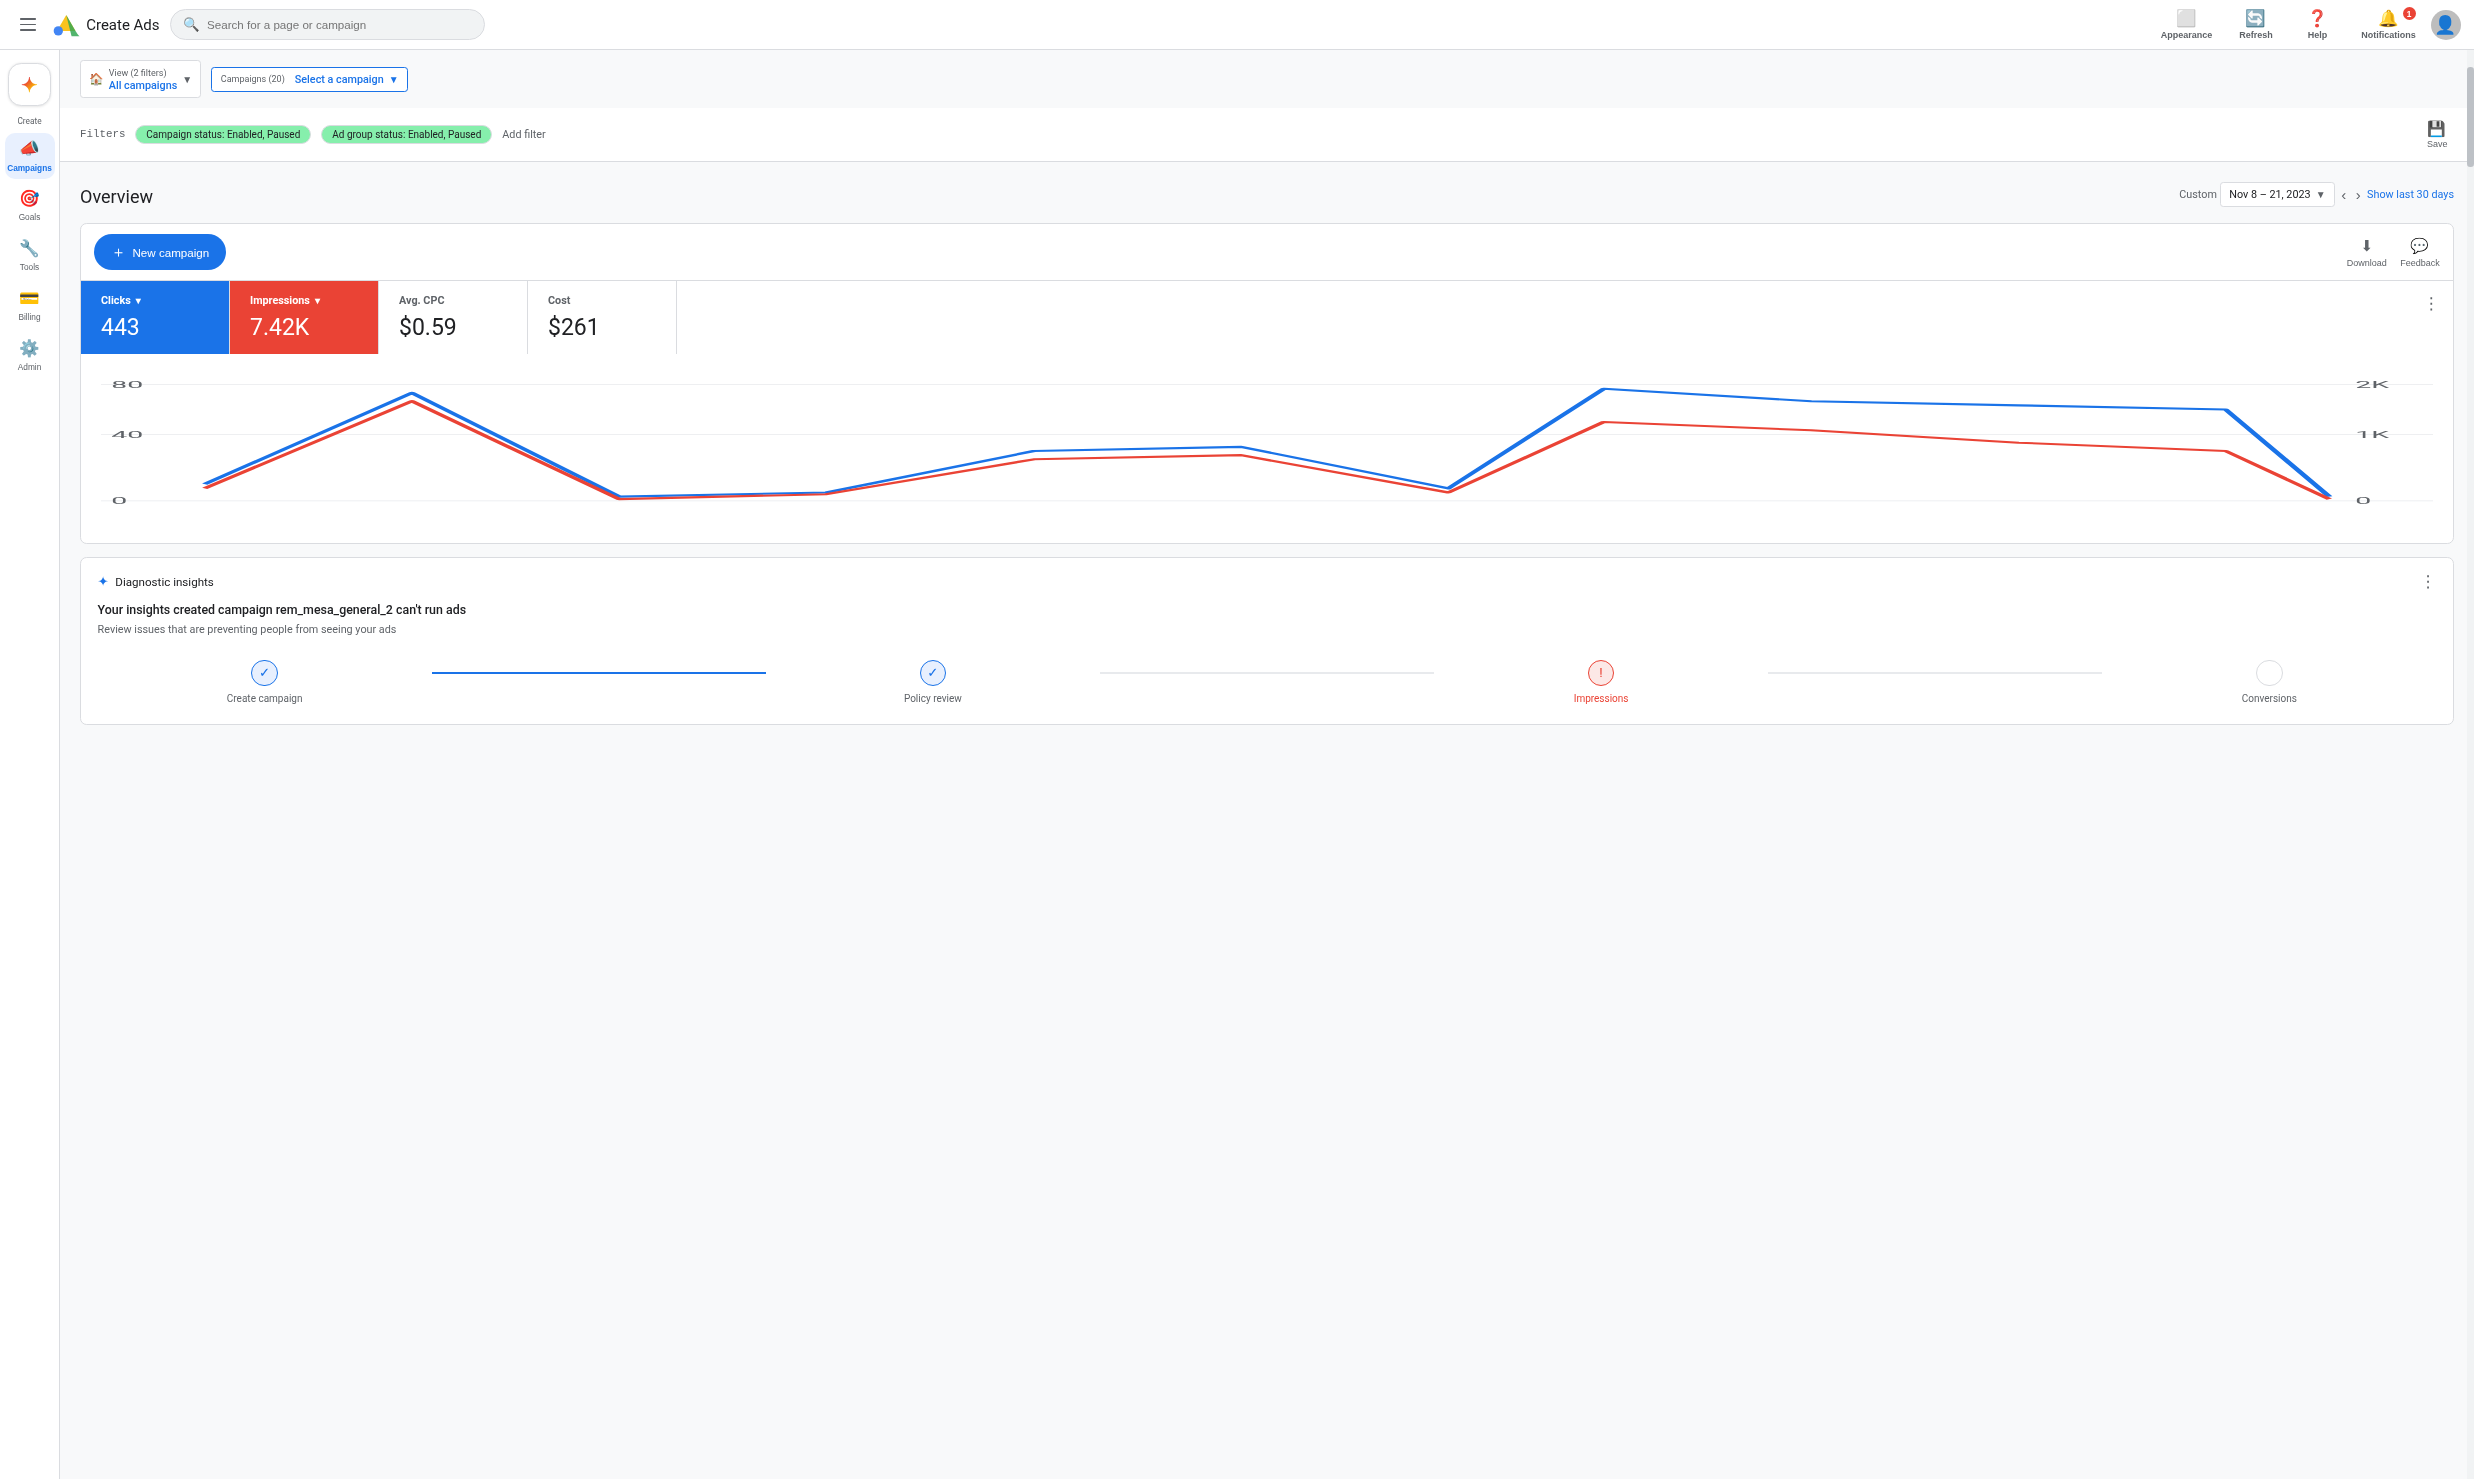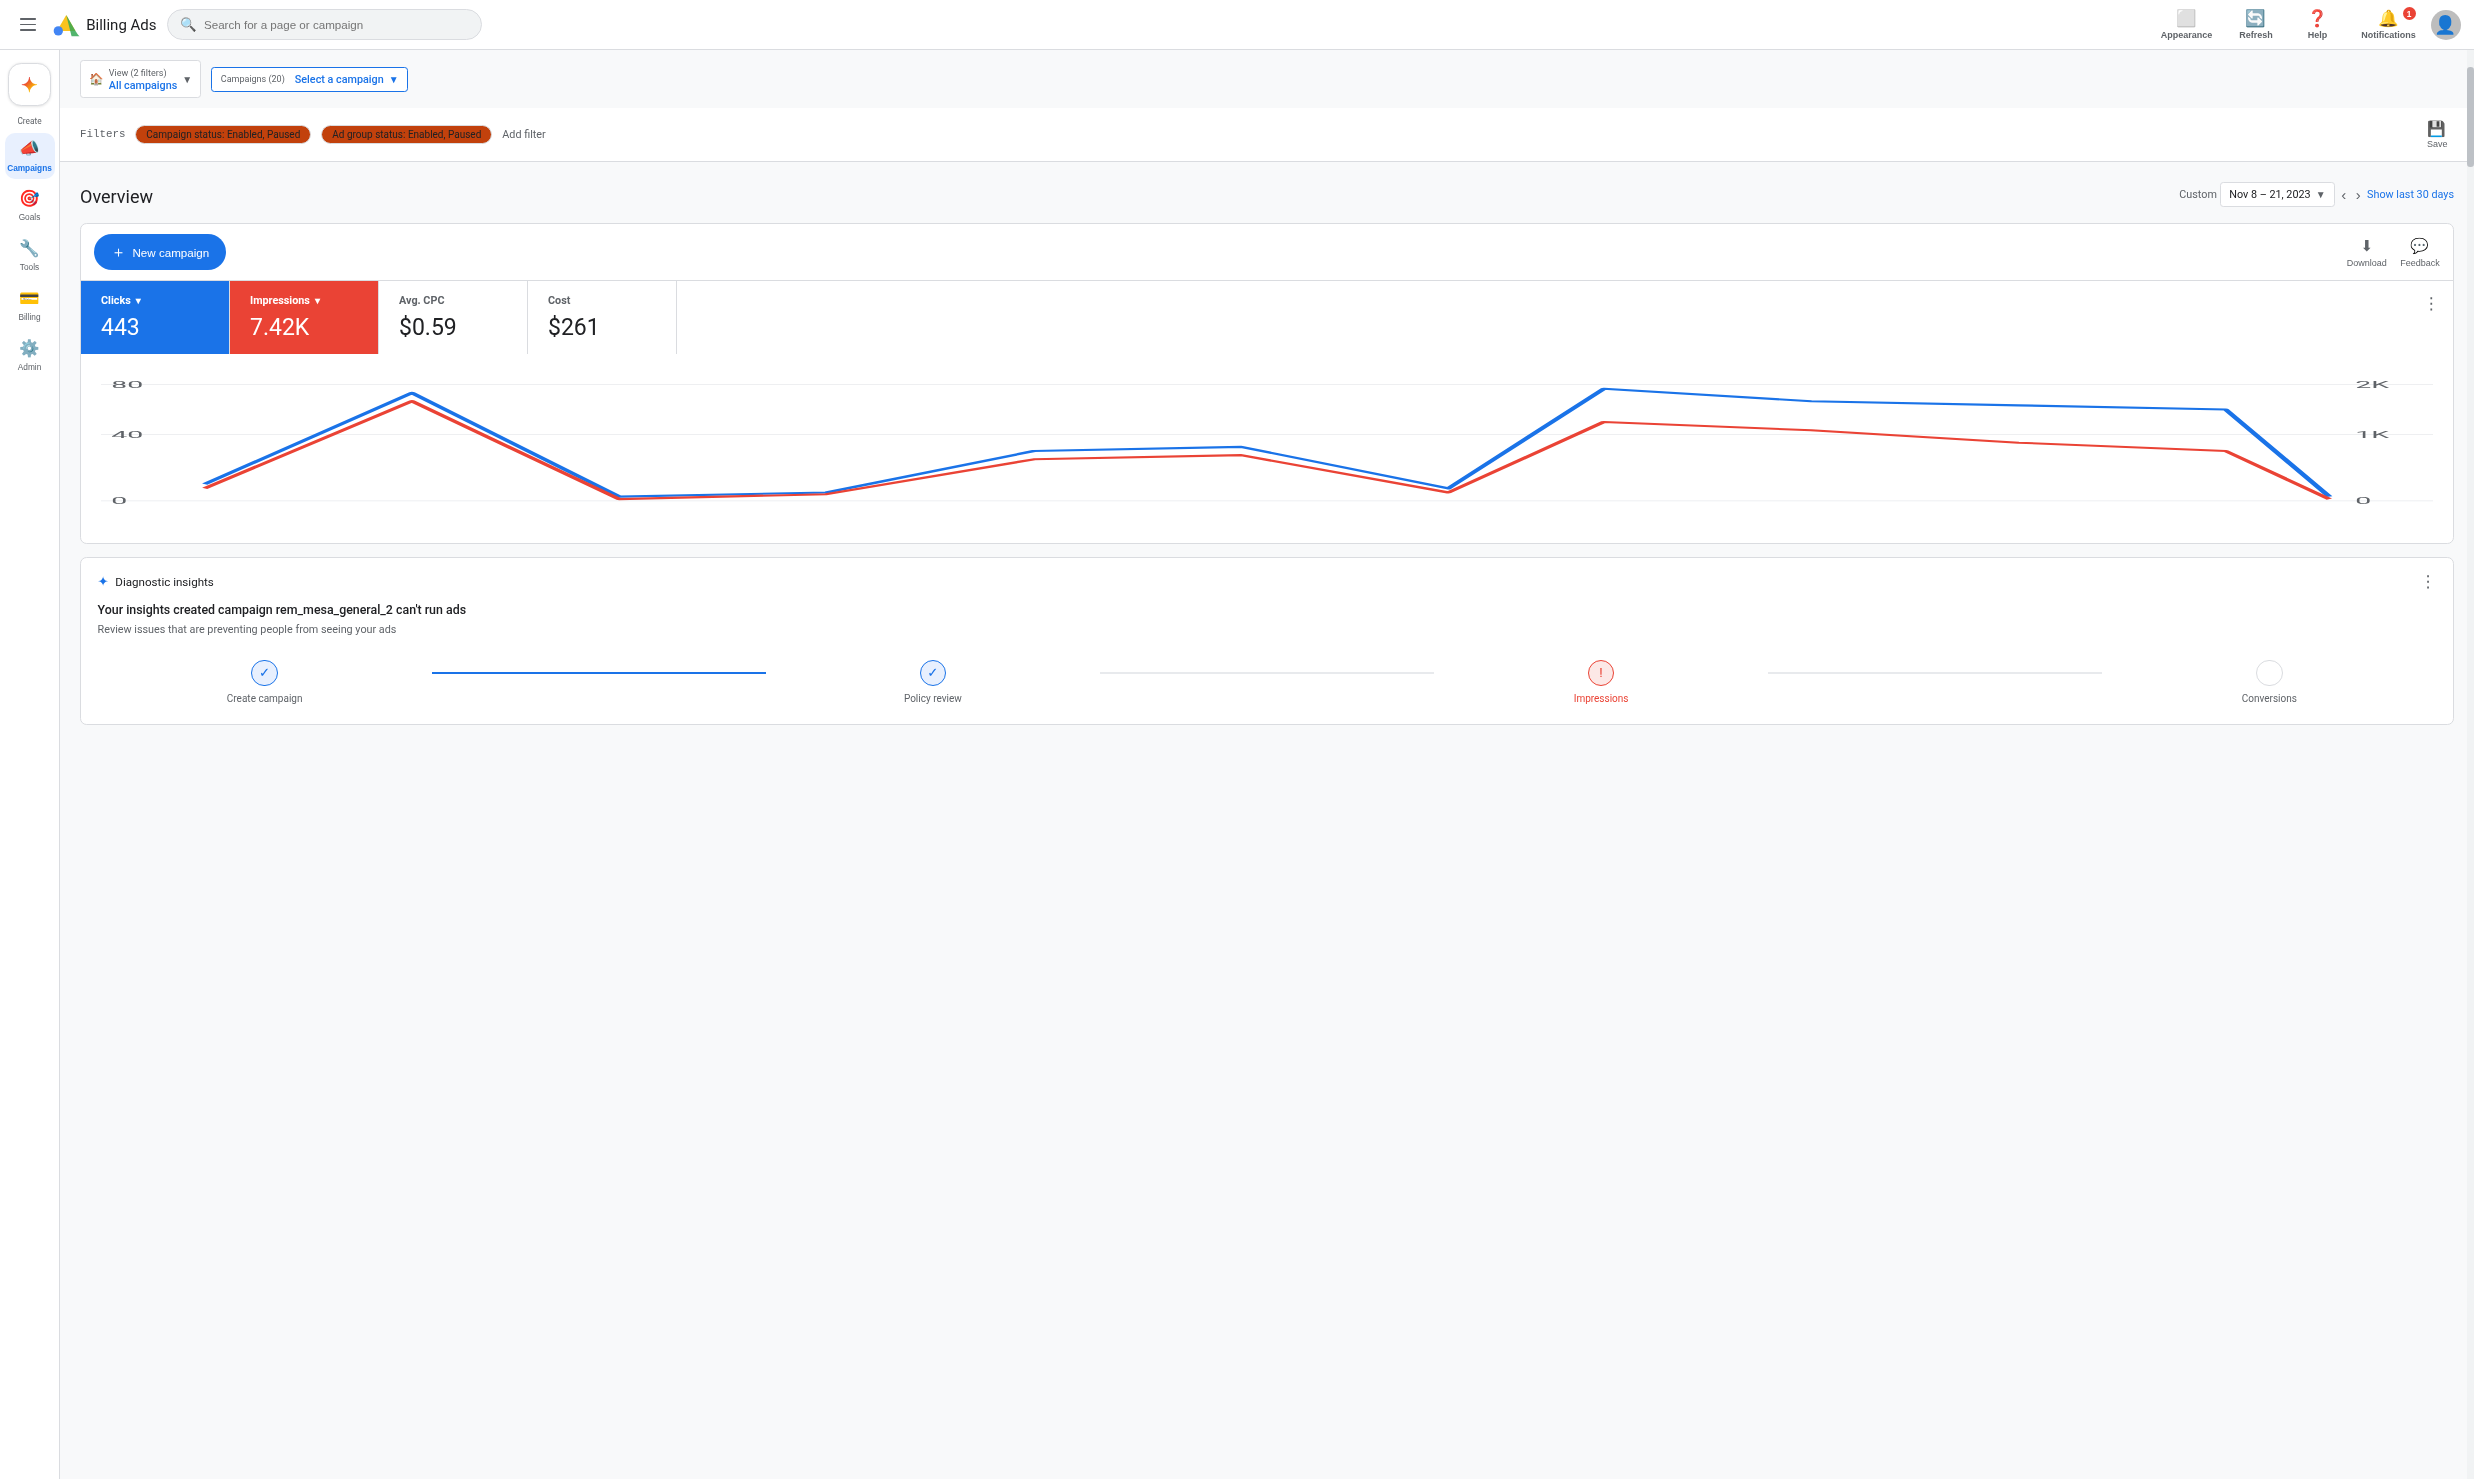--- a/index.html
+++ b/index.html
@@ -73,21 +73,21 @@
       margin-top: 50px; margin-left: 60px; padding: 0; min-height: calc(100vh - 50px);
     }
 
     
     .filter-bar {
       background: #fff; border-bottom: 0.8px solid #dadce0;
       display: flex; align-items: center; padding: 8.3px 20px; gap: 10px;
     }
     .filter-label { font-size: 10.8px; color: #5f6368; font-family: Liberation Mono, monospace; }
     .filter-chip {
-      background: #c2410c; border: 0.8px solid #dadce0; border-radius: 13.3px;
+      background: #86efac; border: 0.8px solid #dadce0; border-radius: 13.3px;
       padding: 3.3px 10px; font-size: 10px; color: #202124; cursor: pointer;
     }
     .add-filter { font-size: 10.8px; color: #5f6368; cursor: pointer; }
     .filter-bar-right { margin-left: auto; }
     .save-btn {
       display: flex; flex-direction: column; align-items: center; gap: 1.7px;
       cursor: pointer; border: none; background: none; padding: 3.3px 6.6px;
     }
     .save-btn .icon { font-size: 15px; color: #5f6368; }
     .save-btn .label { font-size: 9px; color: #5f6368; }
@@ -222,21 +222,21 @@
       <span></span>
         <span></span>
         <span></span>
     </button>
     <div class="logo-container">
       <svg class="logo-g" viewBox="0 0 40 40">
         <path d="M 6 30 L 20 6 L 34 30 Z" fill="#fbbc04" opacity="0.9"></path>
         <path d="M 20 6 L 34 30 L 34 30 C 36 33 38 36 40 38 C 38 38 30 38 28 38 L 20 6 Z" fill="#34a853" opacity="0.85"></path>
         <circle cx="8" cy="30" r="7" fill="#4285f4"></circle>
       </svg>
-      <span class="logo-text">Billing Ads</span>
+      <span class="logo-text">Create Ads</span>
     </div>
     <div class="search-box">
       <span style="color:#5f6368;font-size:13.3px;">🔍</span>
       <input type="text" placeholder="Search for a page or campaign" style="">
     </div>
   </div>
   <div class="top-nav-right">
     <button class="nav-icon-btn">
       <span class="icon-symbol">⬜</span>
       <span class="icon-label">Appearance</span>

